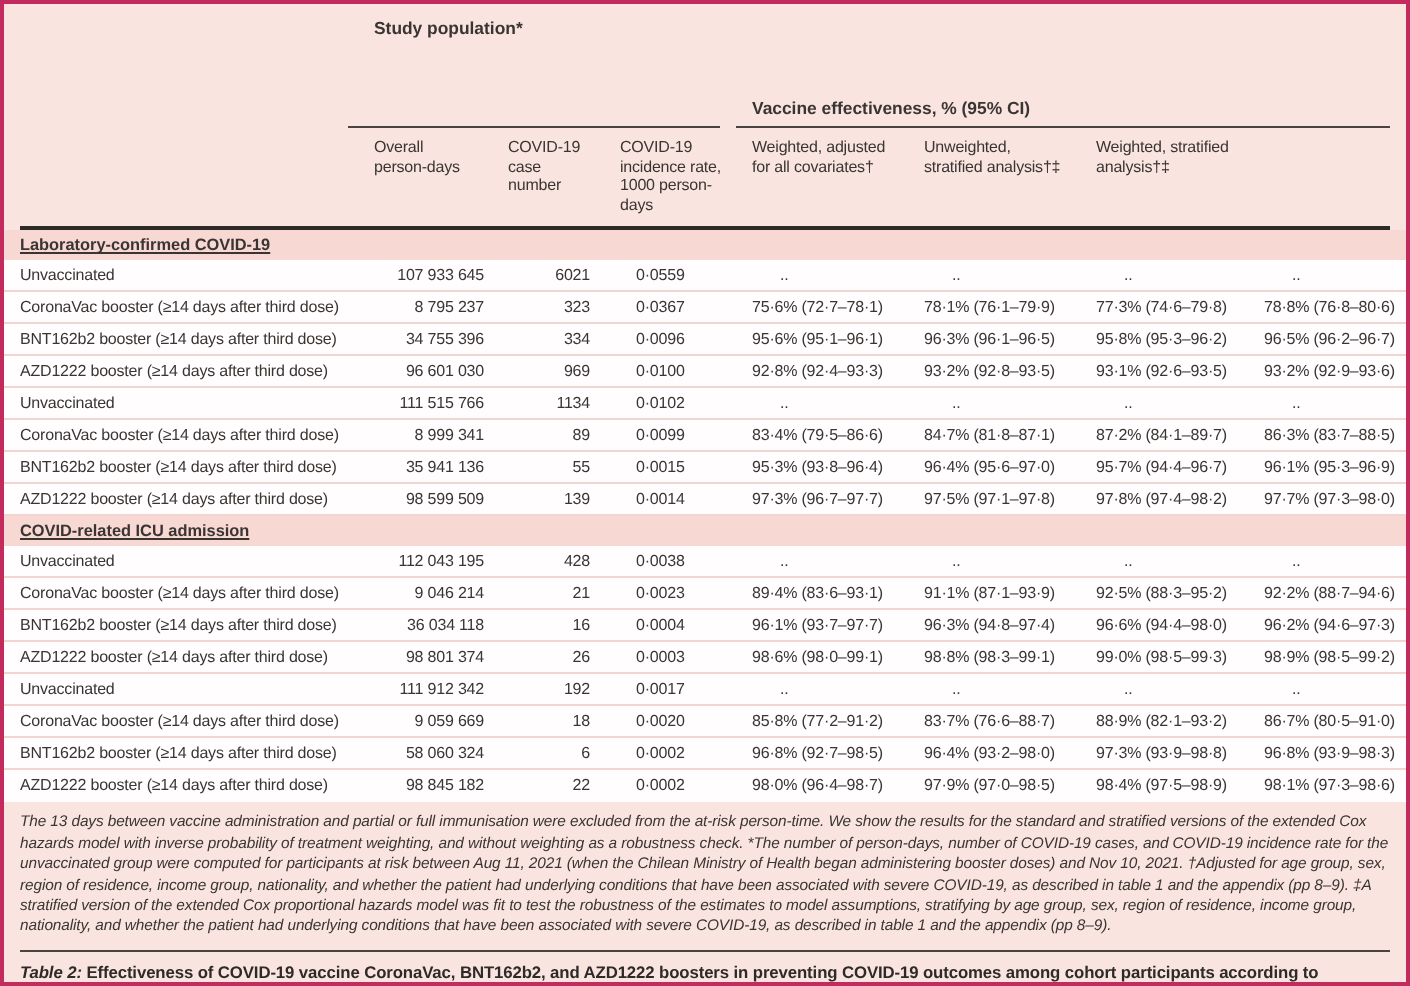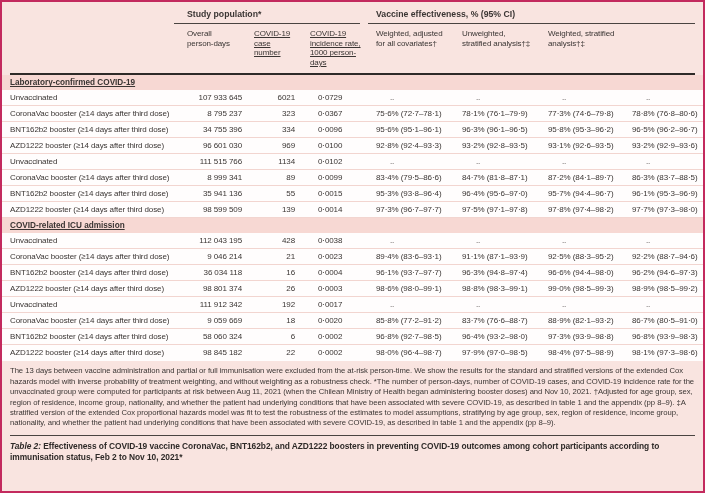--- a/index.html
+++ b/index.html
@@ -30,28 +30,28 @@
     grid-template-columns:172px 72px 56px 66px 86px 86px 84px auto;
   }
   
   .group-row{padding-top:7px;}
   .group-cell{
     font-weight:bold;font-size:8.7px;line-height:10px;
     border-bottom:1px solid var(--rule);
     padding-bottom:4px;
   }
   .group-cell.g1{grid-column:2/5;margin-right:8px;padding-left:13px;}
-  .group-cell.g2{grid-column:5/9;margin-right:8px;padding-left:8px;}
+  .group-cell.g2{grid-column:5/9;margin-right:8px;padding-left:8px;margin-top:40px;}
   .subhead-row{padding-top:5px;padding-bottom:6px;}
   .sh{
     font-size:8px;line-height:9.6px;letter-spacing:-0.1px;
     padding-right:6px;
   }
   .sh.c1{padding-left:13px;}
-  .sh.c2,.sh.c3{padding-left:8px;text-decoration:underline;}
+  .sh.c2,.sh.c3{padding-left:8px;}
   .sh.c4,.sh.c5,.sh.c6,.sh.c7{padding-left:8px;}
   .thick-rule{border-top:2px solid var(--thick);margin:0 8px;}
   
   .section-row{
     background:var(--section);
     height:15px;align-items:center;
   }
   .section-title{
     grid-column:1/-1;
     font-weight:bold;font-size:8.2px;line-height:15px;
@@ -71,20 +71,21 @@
   .c-pd{text-align:right;padding-right:4px;}
   .c-case{text-align:right;padding-right:7px;}
   .c-ir{padding-left:16px;}
   .c-ve{padding-left:8px;}
   .c-ve.na{padding-left:22px;color:var(--ink);}
   
   .footnote{
     font-size:7.7px;line-height:10.4px;letter-spacing:-0.05px;
     padding:5px 8px 3px 8px;
     text-align:left;
+    font-style:italic;
   }
   .caption-rule{border-top:1px solid var(--rule);margin:3px 8px 0 8px;}
   .caption{
     font-size:8.4px;line-height:11px;letter-spacing:-0.05px;
     padding:5px 8px 0 8px;color:var(--thick);
   }
   .cap-label{font-style:italic;font-weight:bold;}
   .cap-text{font-weight:bold;}
 </style>
 </head>
@@ -111,21 +112,21 @@
   <div class="thick-rule"></div>
 
   <div id="tbody">
       <div class="grid section-row">
         <div class="section-title">Laboratory-confirmed COVID-19</div>
       </div>
       <div class="grid data-row">
         <div class="cell c-label">Unvaccinated</div>
         <div class="cell c-pd">107 933 645</div>
         <div class="cell c-case">6021</div>
-        <div class="cell c-ir">0·0729</div>
+        <div class="cell c-ir">0·0559</div>
         <div class="cell c-ve na">..</div>
         <div class="cell c-ve na">..</div>
         <div class="cell c-ve na">..</div>
         <div class="cell c-ve na">..</div>
       </div>
       <div class="grid data-row">
         <div class="cell c-label">CoronaVac booster (≥14 days after third dose)</div>
         <div class="cell c-pd">8 795 237</div>
         <div class="cell c-case">323</div>
         <div class="cell c-ir">0·0367</div>

